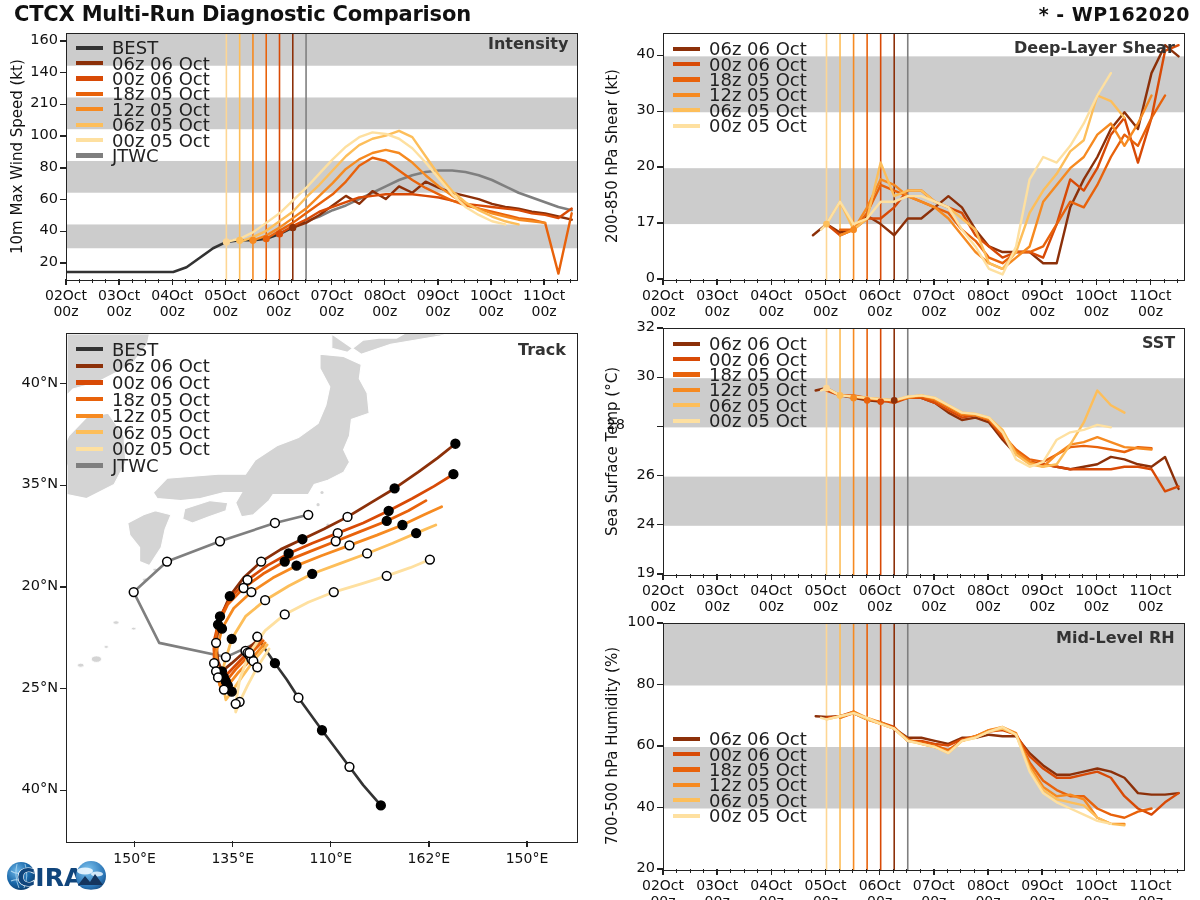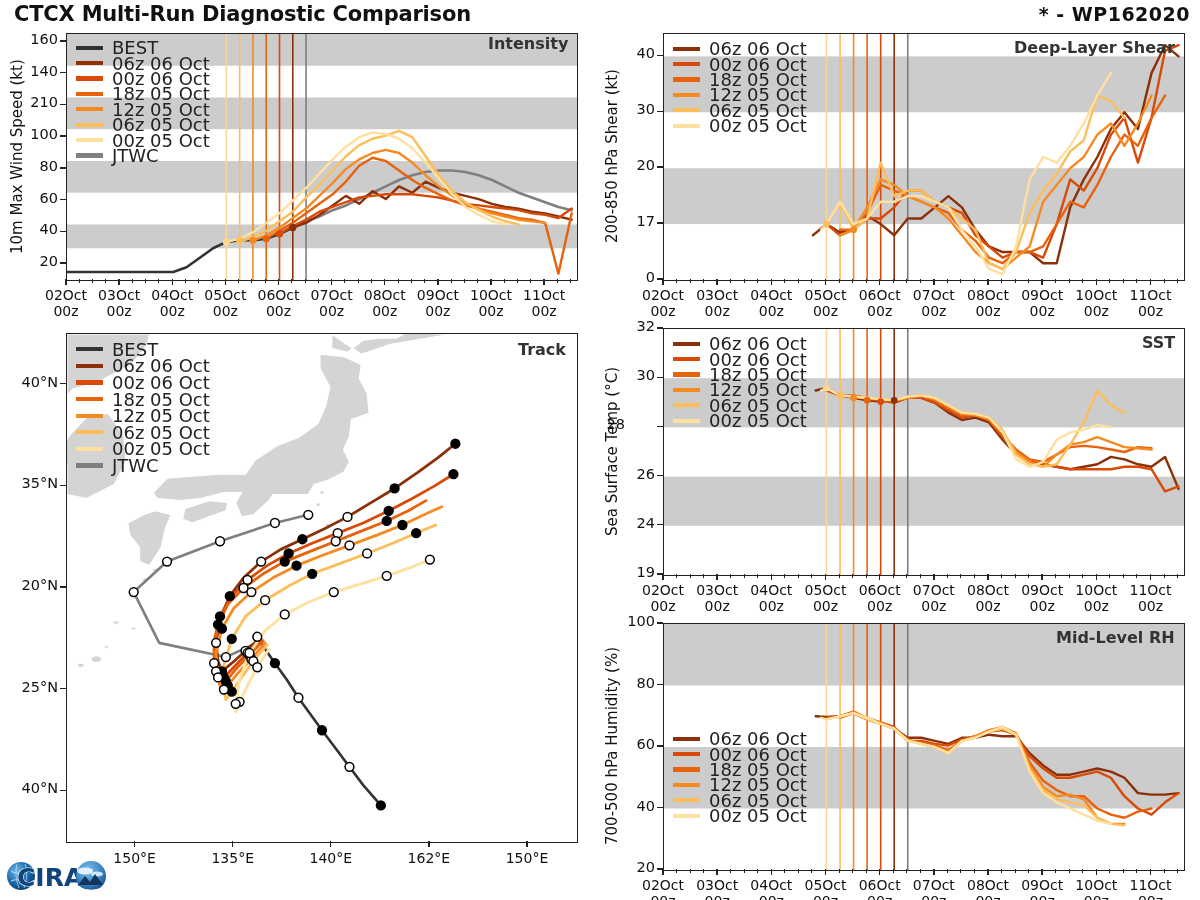--- a/index.html
+++ b/index.html
@@ -739,21 +739,21 @@
 <div class="ytick" style="left:4px;top:577px;width:54px;">20°N</div>
 <div class="tickmark" style="left:60px;top:484.70000000000005px;width:6px;height:1.4px;"></div>
 <div class="ytick" style="left:4px;top:475.40000000000003px;width:54px;">35°N</div>
 <div class="tickmark" style="left:60px;top:383.1px;width:6px;height:1.4px;"></div>
 <div class="ytick" style="left:4px;top:373.8px;width:54px;">40°N</div>
 <div class="tickmark" style="left:133.95384615384614px;top:841px;width:1.4px;height:6px;"></div>
 <div class="xtick" style="left:89.65384615384613px;top:851px;width:90px;">150°E</div>
 <div class="tickmark" style="left:232.03076923076924px;top:841px;width:1.4px;height:6px;"></div>
 <div class="xtick" style="left:187.73076923076923px;top:851px;width:90px;">135°E</div>
 <div class="tickmark" style="left:330.10769230769233px;top:841px;width:1.4px;height:6px;"></div>
-<div class="xtick" style="left:285.8076923076923px;top:851px;width:90px;">140°E</div>
+<div class="xtick" style="left:285.8076923076923px;top:851px;width:90px;">110°E</div>
 <div class="tickmark" style="left:428.1846153846154px;top:841px;width:1.4px;height:6px;"></div>
 <div class="xtick" style="left:383.8846153846154px;top:851px;width:90px;">162°E</div>
 <div class="tickmark" style="left:526.2615384615384px;top:841px;width:1.4px;height:6px;"></div>
 <div class="xtick" style="left:481.96153846153845px;top:851px;width:90px;">150°E</div>
 <div class="legend" style="left: 76px; top: 341px;">
     <div class="lgrow" style="height:16.6px;">
       <span class="lgline" style="background:#333333;"></span>
       <span class="lgtxt">BEST</span>
     </div>
     <div class="lgrow" style="height:16.6px;">

